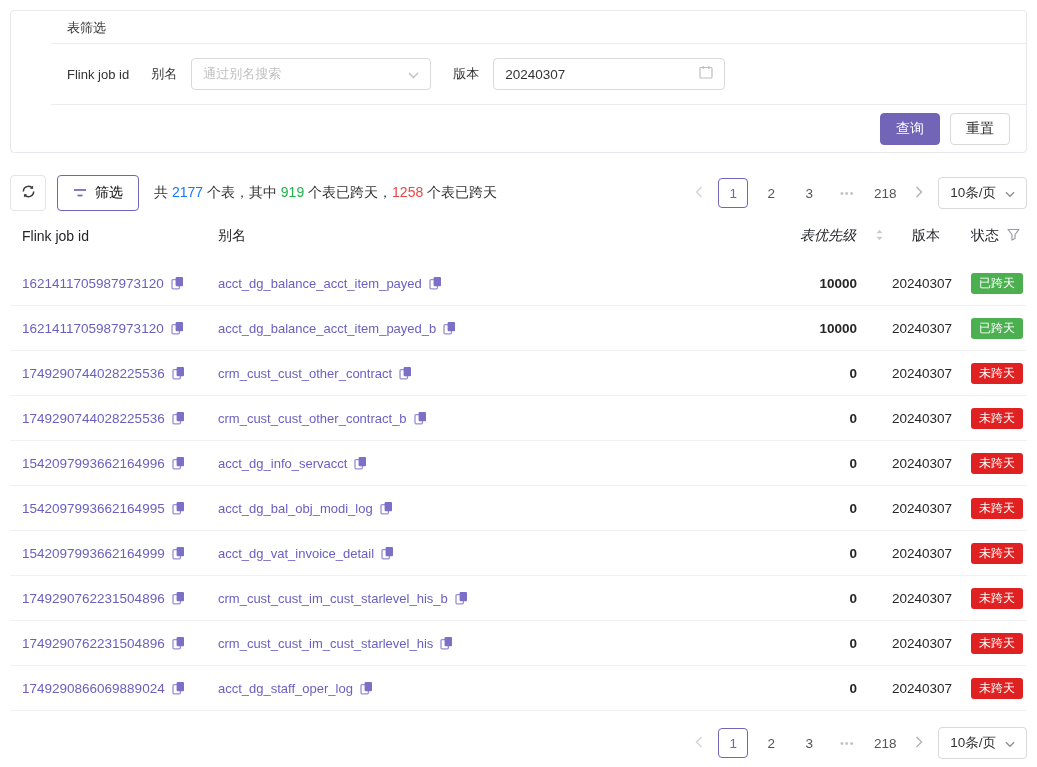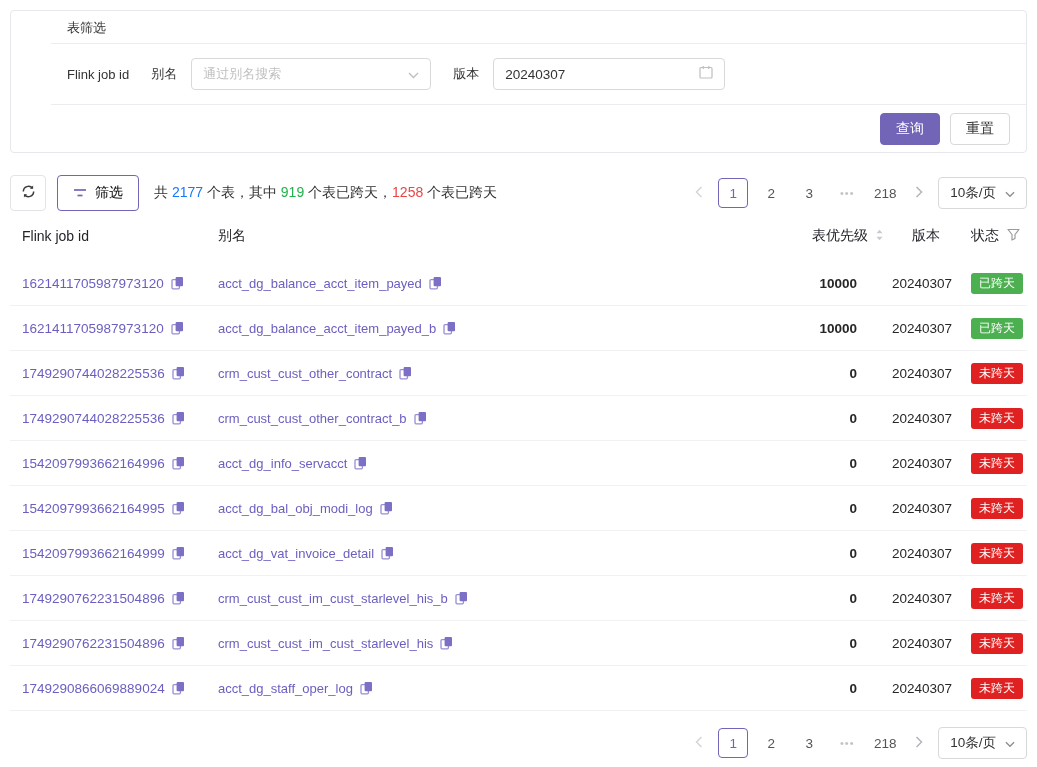--- a/index.html
+++ b/index.html
@@ -55,21 +55,21 @@
   .table { margin: 0 10px; }
   .trow { display: grid; grid-template-columns: 196px 1fr 160px 67px 70px; align-items: center;
           height: 45px; border-bottom: 1px solid #f1f1f4; padding-left: 12px; }
   .trow.thead { height: 50px; border-bottom: none; font-size: 14px; color: #23252b; font-weight: 500; }
   .cell { display: flex; align-items: center; }
   .col-id, .col-alias { gap: 7px; }
   .link { color: #6a5fc1; font-size: 13.5px; }
   .col-alias .link { font-size: 13px; }
   .copy { display: inline-flex; align-items: center; cursor: pointer; }
   .col-priority { justify-content: flex-end; }
-  .th.col-priority { gap: 7px; padding-right: 6px; cursor: pointer; }
+  .th.col-priority { gap: 19px; padding-right: 6px; cursor: pointer; font-style: italic; }
   .val.col-priority { padding-right: 33px; font-size: 13.5px; color: #262626; font-weight: bold; }
   .col-version { justify-content: flex-end; }
   .th.col-version { padding-right: 17px; }
   .val.col-version { padding-right: 5px; font-size: 13.5px; color: #262626; }
   .col-status { padding-left: 14px; }
   .th.col-status { gap: 8px; cursor: pointer; }
   .badge { display: inline-block; padding: 3px 8px; border-radius: 3px; color: #fff; font-size: 12px; line-height: 1.25; }
   .badge-green { background: #4caf50; }
   .badge-red { background: #e02121; }
 </style>

